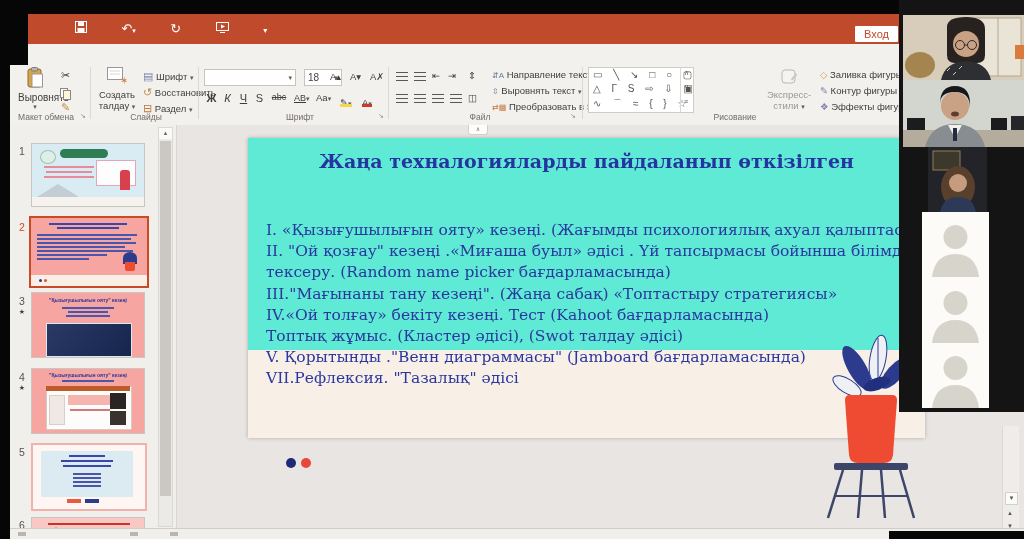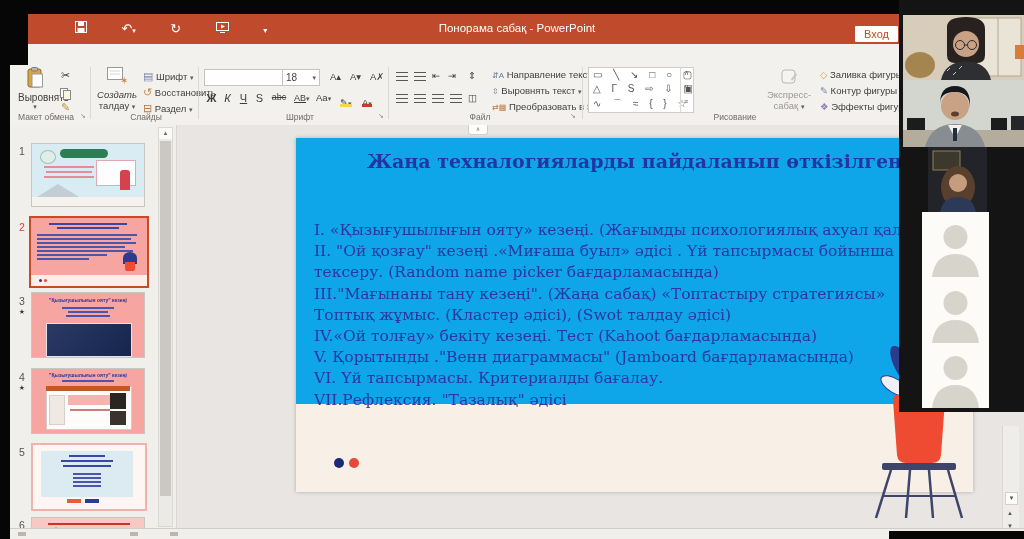--- a/index.html
+++ b/index.html
@@ -35,21 +35,21 @@
   #workspace{left:0;top:111px;right:0;bottom:10px;background:#e8e5e2;}
   #panel{left:0;top:0;width:166px;bottom:0;background:#f1efec;border-right:1px solid #d9d6d3;}
   .tnum{font-size:10.5px;color:#55524f;left:5px;width:14px;text-align:center;}
   .tstar{font-size:7px;color:#3d3b38;left:5px;width:14px;text-align:center;}
   .thumb{left:21px;width:112px;background:#fff;border:1px solid #c9c6c2;overflow:hidden;}
   .thumb.sel{border:2px solid #c94b26;}
   #pscroll{left:148px;top:2px;width:13px;bottom:2px;background:#eceae7;border:1px solid #dcd9d5;}
   #pscroll .btn{left:0;right:0;height:11px;background:#fafaf8;color:#6a6866;font-size:6px;text-align:center;line-height:11px;}
   #pscroll .pthumb{left:1px;right:1px;top:13px;height:355px;background:#cbc8c4;}
   
-  #slide{left:238px;top:13px;width:677px;height:354px;background:#0ea5e9;box-shadow:0 0 4px rgba(0,0,0,.25);margin-left:48px;}
+  #slide{left:238px;top:13px;width:677px;height:300px;background:#5eead4;box-shadow:0 0 4px rgba(0,0,0,.25);}
   #slide .cream{left:0;right:0;bottom:0;height:88px;background:#f8efe7;}
   #stitle{left:0;right:0;top:9px;text-align:center;color:#2634a0;
           font-family:"DejaVu Serif",serif;font-weight:bold;font-size:19px;line-height:29px;}
   #sbody{left:18px;top:82px;color:#2a379e;font-family:"DejaVu Serif",serif;
          font-size:15.5px;line-height:21.2px;white-space:nowrap;}
   .dot{width:10px;height:10px;border-radius:50%;top:320px;}
   
   #collapse{left:458px;top:111px;width:18px;height:9px;background:#fdfdfc;border:1px solid #d3d0cc;border-top:none;
             border-radius:0 0 3px 3px;font-size:6px;color:#777;text-align:center;line-height:8px;}
   #vscroll{left:992px;top:301px;width:16px;bottom:0;background:#efedea;border-left:1px solid #dcd9d5;}
@@ -83,21 +83,20 @@
       <span class="qat-ic">↻</span>
       <span class="qat-ic">
         <svg width="13" height="11" viewBox="0 0 13 11">
             <rect x="0.5" y="0.5" width="12" height="8" fill="none" stroke="#fff"></rect>
             <polygon points="5,2.5 9,4.5 5,6.5" fill="#fff"></polygon>
             <line x1="4" y1="10.5" x2="9" y2="10.5" stroke="#fff"></line>
           </svg>
       </span>
       <span class="qat-ic dd" style="color:#fff;font-size:8px;">▾</span>
     </div>
-    <div id="wtitle" class="abs">Понорама сабақ - PowerPoint</div>
     <div id="login" class="abs">Вход</div>
   </div>
 
   <div id="tabrow">
     <span class="tab">Файл</span>
     <span class="tab sel">Главная</span>
     <span class="tab">Вставка</span>
     <span class="tab">Конструктор</span>
     <span class="tab">Переходы</span>
     <span class="tab">Анимация</span>
@@ -138,34 +137,34 @@
     <span class="dlg abs" style="left:70px;">↘</span>
     <div class="gdiv abs" style="left:80px;"></div>
 
     <div class="abs" style="left:86px;top:2px;width:42px;text-align:center;">
       <svg width="20" height="18" viewBox="0 0 20 18">
           <rect x="0.5" y="0.5" width="15" height="12" fill="#fff" stroke="#9a9896"></rect>
           <line x1="3" y1="4" x2="13" y2="4" stroke="#d9d6d3"></line>
           <line x1="3" y1="7" x2="13" y2="7" stroke="#d9d6d3"></line>
           <text x="13" y="17" font-size="10" fill="#d97b3a">✶</text>
         </svg>
-      <div class="rlbl" style="font-size:9.5px;font-style:italic;">Создать</div>
+      <div class="rlbl" style="font-size:9.5px;">Создать</div>
       <div class="rlbl" style="font-size:9.5px;"><span>талдау</span> <span class="dd">▾</span></div>
     </div>
     <div class="abs rlbl" style="left:133px;top:5px;"><span class="fbtn" style="color:#7a8aa8;">▤</span> <span>Шрифт</span> <span class="dd">▾</span></div>
     <div class="abs rlbl" style="left:133px;top:21px;"><span class="fbtn" style="color:#c08a46;">↺</span> <span>Восстановить</span></div>
     <div class="abs rlbl" style="left:133px;top:37px;"><span class="fbtn" style="color:#c0763a;">⊟</span> <span>Раздел</span> <span class="dd">▾</span></div>
     <div class="glabel abs" style="left:86px;width:100px;">Слайды</div>
     <div class="gdiv abs" style="left:188px;"></div>
 
     <div class="cbox abs" style="left:194px;top:4px;width:84px;">
         <span></span>
         <span class="dd">▾</span>
       </div>
-    <div class="cbox abs" style="left:272px;top:4px;width:30px;">
+    <div class="cbox abs" style="left:294px;top:4px;width:30px;">
         <span>18</span>
         <span class="dd">▾</span>
       </div>
     <span class="abs rlbl" style="left:320px;top:6px;">А▴</span>
     <span class="abs rlbl" style="left:340px;top:6px;">А▾</span>
     <span class="abs rlbl" style="left:360px;top:6px;">А✗</span>
     <span class="abs fbtn" style="left:194px;top:27px;font-weight:bold;">Ж</span>
     <span class="abs fbtn" style="left:210px;top:27px;font-style:italic;">К</span>
     <span class="abs fbtn" style="left:226px;top:27px;text-decoration:underline;">Ч</span>
     <span class="abs fbtn" style="left:242px;top:27px;">S</span>
@@ -204,21 +203,21 @@
         <div class="abs dd" style="left:3px;top:15px;">∨</div>
         <div class="abs dd" style="left:3px;top:30px;">≡</div>
       </div>
     </div>
     <div class="abs" style="left:754px;top:4px;width:50px;text-align:center;color:#9a9793;">
       <svg width="17" height="16" viewBox="0 0 17 16">
           <rect x="1" y="1" width="13" height="13" rx="3" fill="#f6f4f1" stroke="#b9b6b2"></rect>
           <path d="M10 10 L15 4 L16 6 L11 12 Z" fill="#c9c6c2"></path>
         </svg>
       <div style="font-size:9.5px;">Экспресс-</div>
-      <div style="font-size:9.5px;"><span>сабақ</span> <span class="dd">▾</span></div>
+      <div style="font-size:9.5px;"><span>стили</span> <span class="dd">▾</span></div>
     </div>
     <div class="abs rlbl" style="left:810px;top:4px;"><span style="color:#c8a23a;">◇</span> <span>Заливка фигуры</span> <span class="dd">▾</span></div>
     <div class="abs rlbl" style="left:810px;top:20px;"><span style="color:#7a8aa8;">✎</span> <span>Контур фигуры</span> <span class="dd">▾</span></div>
     <div class="abs rlbl" style="left:810px;top:36px;"><span style="color:#8a7ab0;">❖</span> <span>Эффекты фигуры</span> <span class="dd">▾</span></div>
     <div class="glabel abs" style="left:680px;width:90px;">Рисование</div>
     <span class="dlg abs" style="left:900px;">↘</span>
   </div>
 
   <div id="workspace" class="abs">
 
@@ -308,24 +307,23 @@
     <div id="slide" class="abs">
       <div class="cream abs"></div>
       <div id="stitle" class="abs">
         <div>Жаңа техналогияларды пайдаланып өткізілген</div>
       </div>
       <div id="sbody" class="abs">
         <div>I. «Қызығушылығын ояту» кезеңі. (Жағымды психологиялық ахуал қалыптастыру)</div>
         <div>II. "Ой қозғау" кезеңі .«Миғаша буыл» әдісі . Үй тапсырмасы бойынша білімдерін</div>
         <div>тексеру. (Random name picker бағдарламасында)</div>
         <div>III."Мағынаны тану кезеңі". (Жаңа сабақ) «Топтастыру стратегиясы»</div>
+        <div>IV.«Ой толғау» бекіту кезеңі. Тест  (Kahoot бағдарламасында)</div>
         <div>Топтық жұмыс. (Кластер әдісі), (Swot талдау әдісі)</div>
-        <div>IV.«Ой толғау» бекіту кезеңі. Тест  (Kahoot бағдарламасында)</div>
         <div>V. Қорытынды ."Венн диаграммасы" (Jamboard бағдарламасында)</div>
-        <div>VI. Үй тапсырмасы. Критериалды бағалау.</div>
         <div>VII.Рефлексия. "Тазалық" әдісі</div>
       </div>
       <div class="dot abs" style="left:38px;background:#1e2a78;"></div>
       <div class="dot abs" style="left:53px;background:#e8483a;"></div>
       <svg class="abs" style="left:573px;top:190px;" width="100" height="192" viewBox="0 0 100 192">
         <ellipse cx="36" cy="40" rx="9" ry="25" fill="#2c3b8d" transform="rotate(-30 36 40)"></ellipse>
         <ellipse cx="57" cy="30" rx="8" ry="23" fill="#eef0f6" stroke="#2c3b8d" transform="rotate(10 57 30)"></ellipse>
         <line x1="57" y1="10" x2="57" y2="52" stroke="#2c3b8d" stroke-width="1"></line>
         <ellipse cx="74" cy="45" rx="8" ry="20" fill="#2c3b8d" transform="rotate(42 74 45)"></ellipse>
         <ellipse cx="26" cy="58" rx="7" ry="16" fill="#eef0f6" stroke="#2c3b8d" transform="rotate(-58 26 58)"></ellipse>

